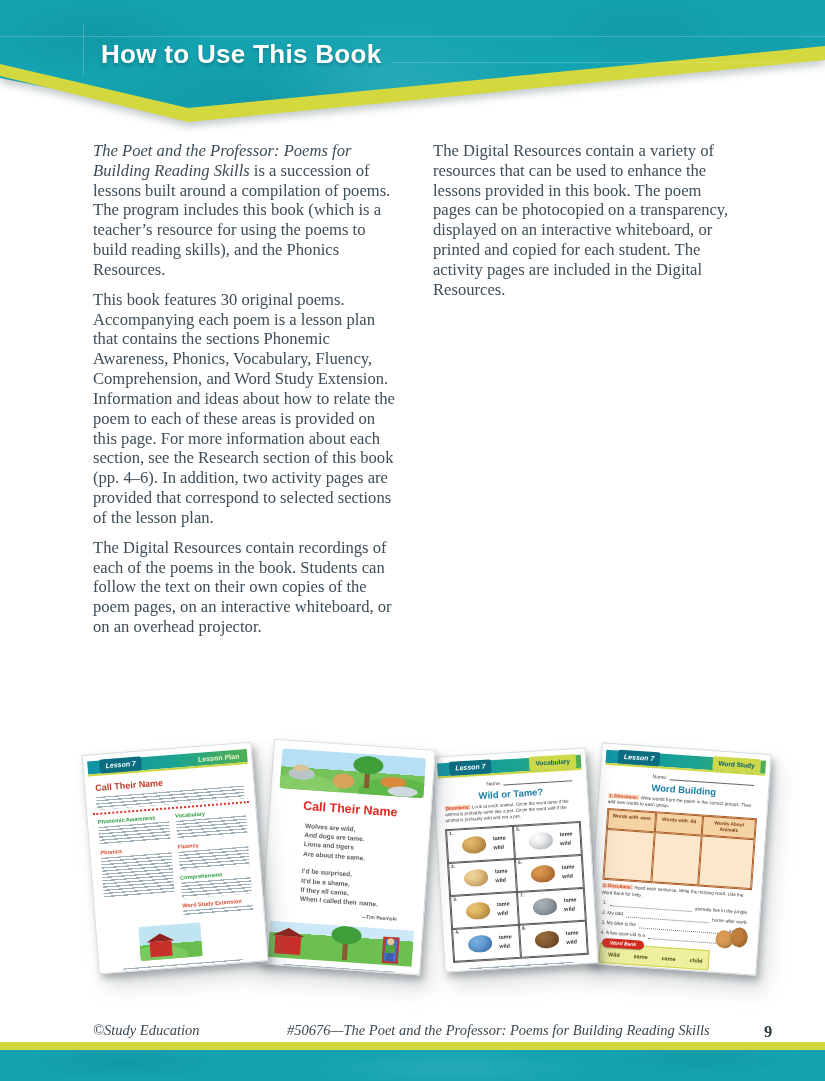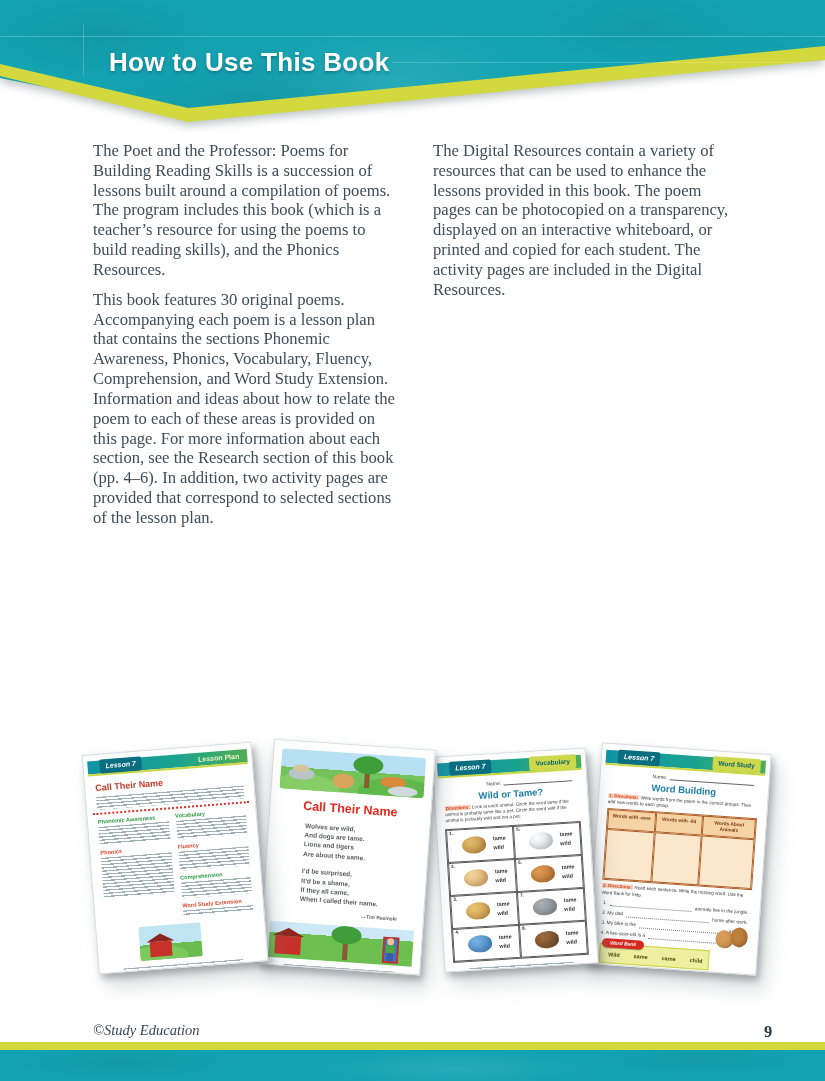--- a/index.html
+++ b/index.html
@@ -17,29 +17,29 @@
       radial-gradient(150px 55px at 78% 22%, rgba(0,70,80,.10), transparent 70%),
       radial-gradient(220px 90px at 30% 85%, rgba(0,60,70,.10), transparent 70%),
       radial-gradient(180px 70px at 92% 60%, rgba(0,60,70,.08), transparent 70%),
       #14a3b1;}
   .hdr-lime{position:absolute;left:0;top:0;width:825px;height:130px;
     clip-path:polygon(0 64px,188px 108px,825px 46px,825px 60px,188px 122px,0 76px);
     background:#d2d83e;}
   .hdr-line-h{position:absolute;left:0;top:36px;width:825px;height:1px;background:rgba(255,255,255,.22);}
   .hdr-line-h2{position:absolute;left:392px;top:62px;width:433px;height:1px;background:rgba(255,255,255,.18);}
   .hdr-line-v{position:absolute;left:83px;top:24px;width:1px;height:52px;background:rgba(255,255,255,.20);}
-  .page-title{position:absolute;left:97px;top:36px;margin:12px;
+  .page-title{position:absolute;left:97px;top:36px;margin:4px;
     font:bold 26px/1.1 "Liberation Sans",sans-serif;color:#ffffff;letter-spacing:.3px;
     text-shadow:0 2px 3px rgba(0,60,70,.35);}
 
   
   .cols{position:absolute;left:93px;top:141px;width:648px;display:flex;gap:34px;}
   .col{width:306px;font-size:16.6px;line-height:1.195;color:#3e4d57;}
   .col p{margin:0 0 10px 0;}
-  .it{}
+  .it{font-style:italic;}
 
   
   .thumbs{position:absolute;left:0;top:0;width:825px;height:1081px;pointer-events:none;}
   .sheet{position:absolute;background:#ffffff;border:1px solid #d7dcdf;
     box-shadow:3px 5px 7px rgba(70,80,85,.40), 9px 14px 20px rgba(110,120,125,.25);
     font-family:"Liberation Sans",sans-serif;overflow:hidden;}
   .s1{left:90px;top:748px;width:168px;height:218px;transform:rotate(-4.5deg);z-index:4;}
   .s2{left:266px;top:744px;width:160px;height:224px;transform:rotate(4deg);z-index:3;}
   .s3{left:438px;top:752px;width:152px;height:214px;transform:rotate(-3.5deg);z-index:2;}
   .s4{left:594px;top:748px;width:168px;height:220px;transform:rotate(4deg);z-index:1;}
@@ -144,20 +144,21 @@
     <div class="hdr-line-h"></div>
     <div class="hdr-line-h2"></div>
     <div class="hdr-line-v"></div>
     <h1 class="page-title">How to Use This Book</h1>
   </div>
 
   <div class="cols">
     <div class="col">
       <p><span class="it">The Poet and the Professor: Poems for Building Reading Skills</span><span> is a succession of lessons built around a compilation of poems.  The program includes this book (which is a teacher’s resource for using the poems to build reading skills), and the Phonics Resources.</span></p>
       <p>This book features 30 original poems.  Accompanying each poem is a lesson plan that contains the sections Phonemic Awareness, Phonics, Vocabulary, Fluency, Comprehension, and Word Study Extension.  Information and ideas about how to relate the poem to each of these areas is provided on this page.  For more information about each section, see the Research section of this book (pp. 4–6).  In addition, two activity pages are provided that correspond to selected sections of the lesson plan.</p>
+      <p>The Digital Resources contain recordings of each of the poems in the book.  Students can follow the text on their own copies of the poem pages, on an interactive whiteboard, or on an overhead projector.</p>
     </div>
     <div class="col">
       <p>The Digital Resources contain a variety of resources that can be used to enhance the lessons provided in this book.  The poem pages can be photocopied on a transparency, displayed on an interactive whiteboard, or printed and copied for each student.  The activity pages are included in the Digital Resources.</p>
     </div>
   </div>
 
   <div class="thumbs">
 
     <div class="sheet s1">
       <div class="band">
@@ -387,18 +388,19 @@
       <div class="monkeys">
         <div class="blob" style="left:2px;top:6px;width:18px;height:18px;background:#d89a55;"></div>
         <div class="blob" style="right:0px;top:2px;width:17px;height:20px;background:#c07e3c;"></div>
       </div>
       <div class="sheet-footer bars"></div>
     </div>
   </div>
 
   <div class="footer-text">
     <span class="f-left">©Study Education</span>
+    <span class="f-center">#50676—The Poet and the Professor: Poems for Building Reading Skills</span>
     <span class="f-page">9</span>
   </div>
   <div class="foot-lime"></div>
   <div class="foot-teal"></div>
 
 </div>
 
 </body></html>

